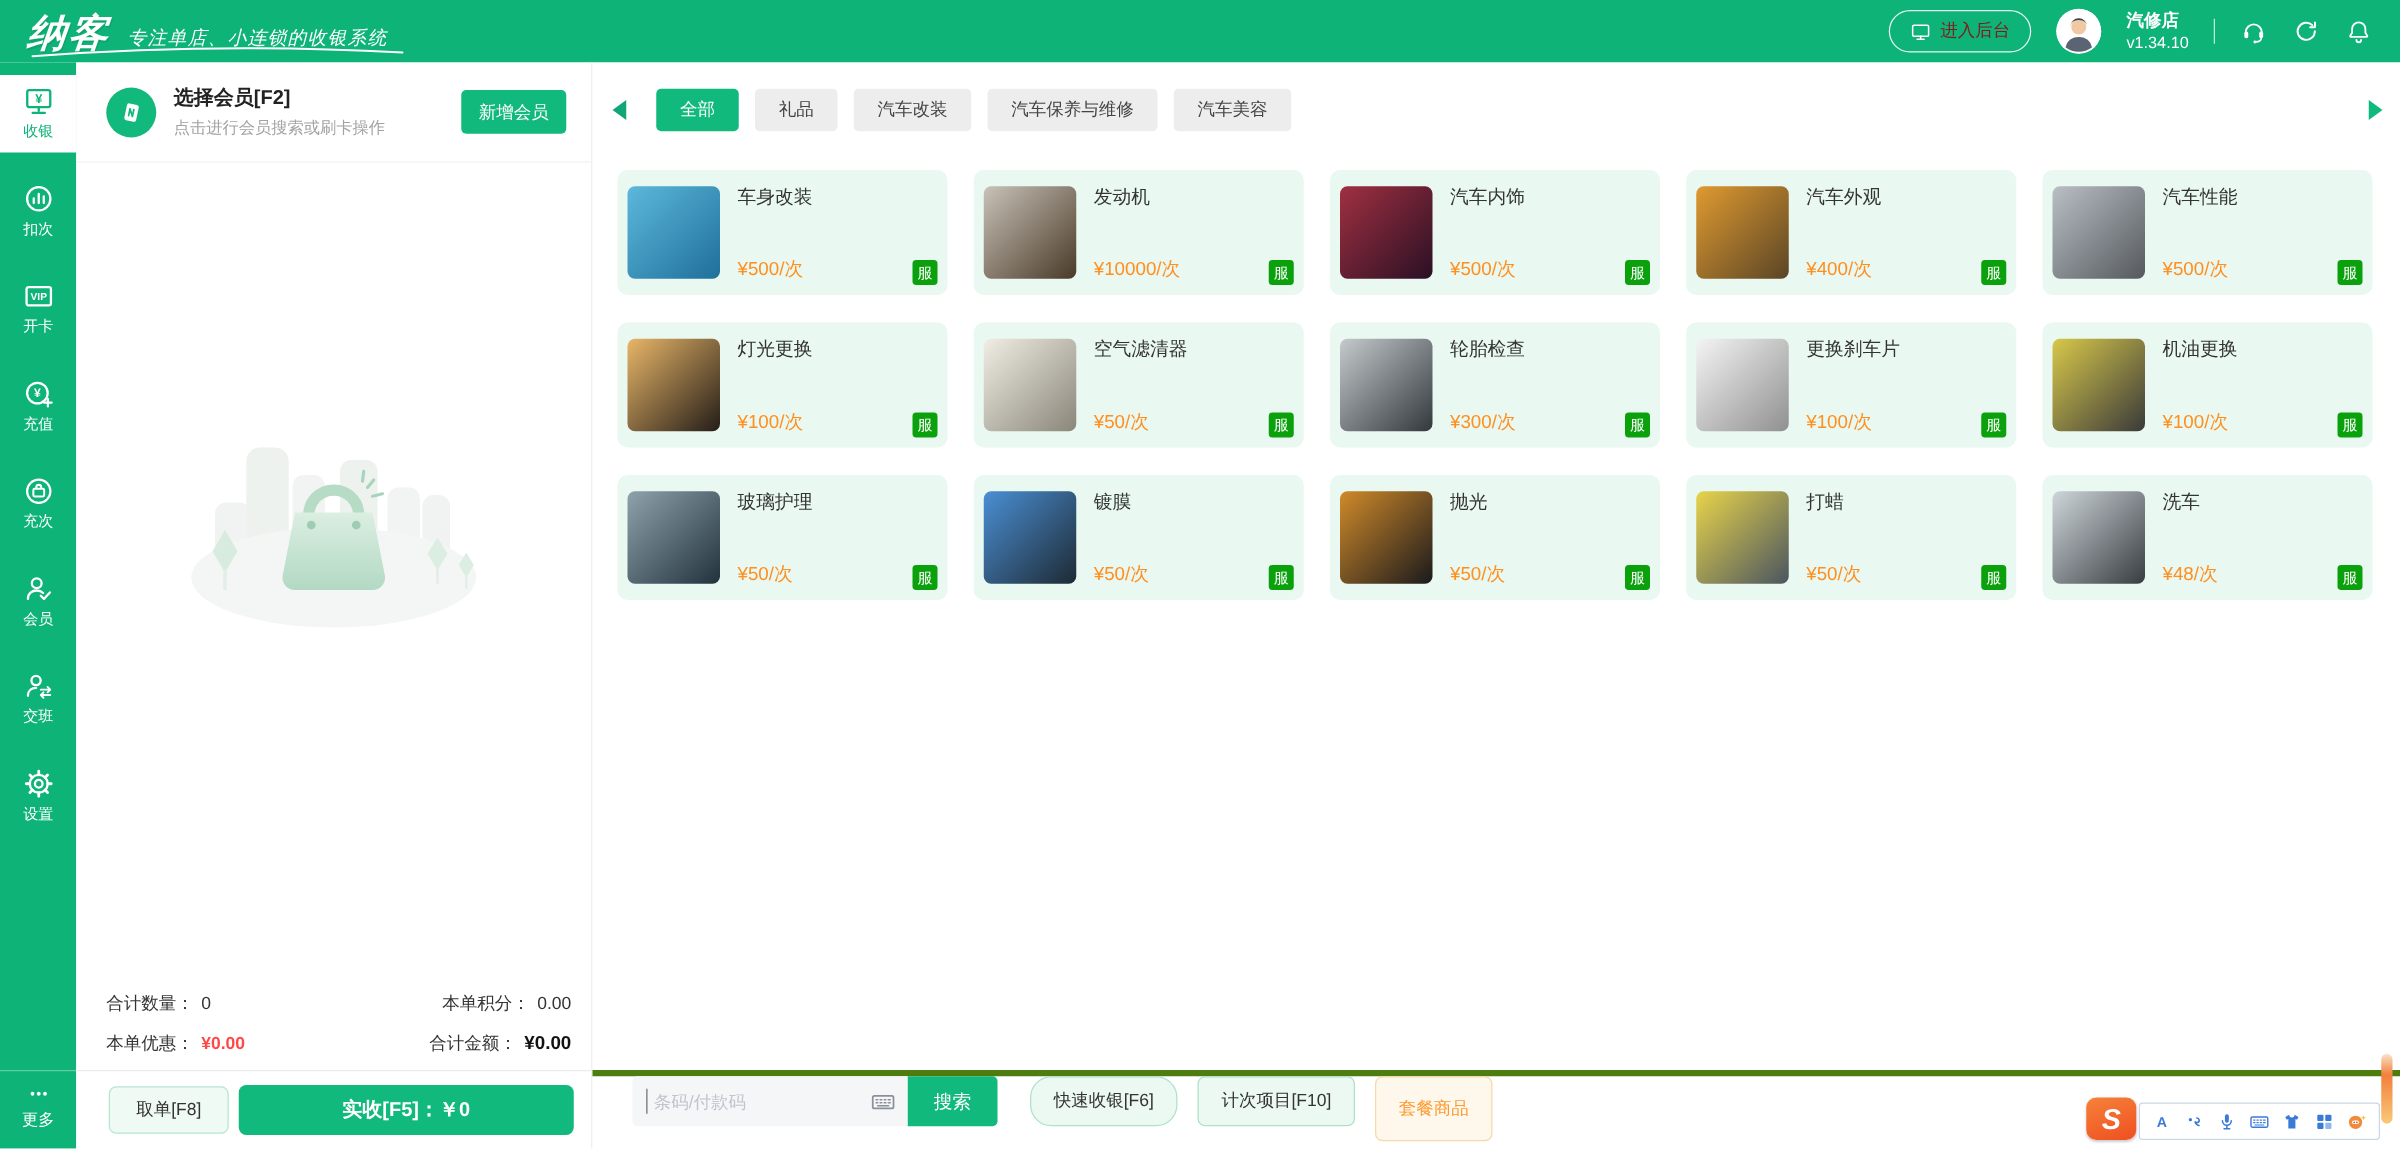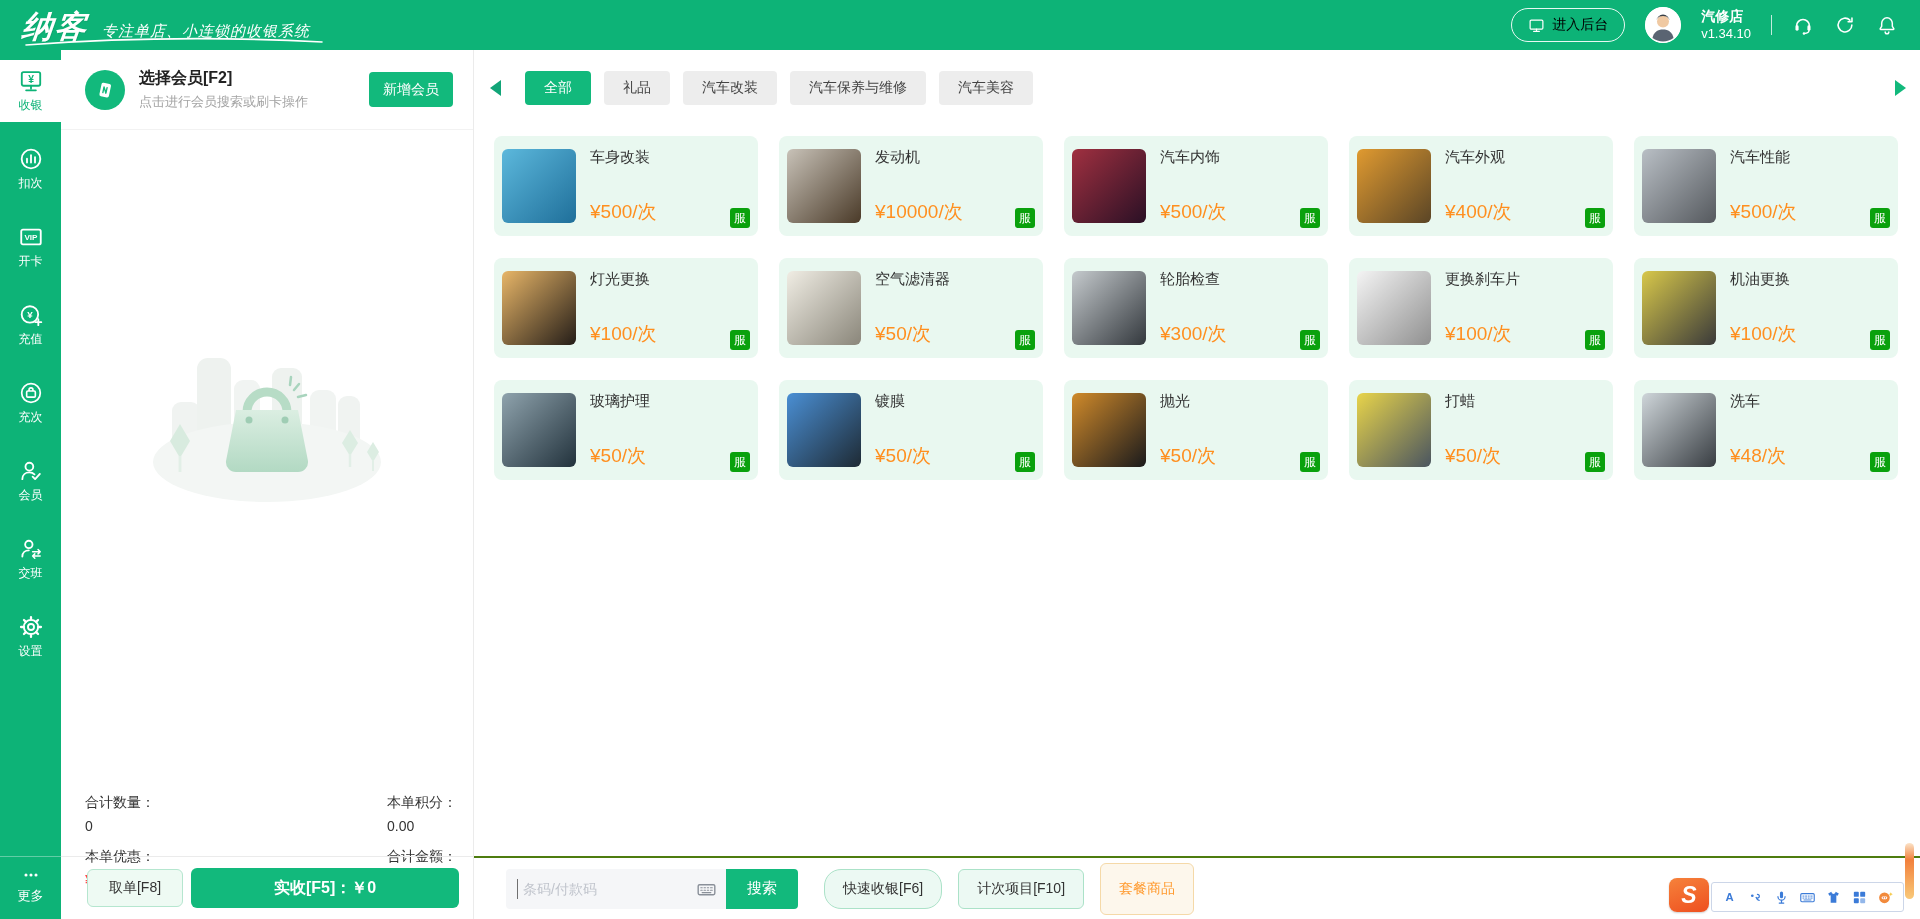--- a/index.html
+++ b/index.html
@@ -8,21 +8,21 @@
   
   .header{position:absolute;left:0;top:0;width:1920px;height:50px;background:#0db377;
           display:flex;align-items:center;padding:0 22px;box-sizing:border-box;color:#fff;}
   .logo-wrap{position:relative;display:flex;align-items:flex-end;gap:14px;height:50px;}
   .logo-text{font-size:31px;font-weight:bold;font-style:italic;letter-spacing:2px;line-height:46px;
              transform:skewX(-6deg);text-shadow:1px 1px 0 rgba(0,0,0,.08);}
   .tagline{font-size:15px;font-style:italic;line-height:38px;letter-spacing:1px;}
   .swoosh{position:absolute;left:2px;bottom:3px;}
   .header-right{margin-left:auto;display:flex;align-items:center;gap:20px;}
   .backstage-btn{display:flex;align-items:center;gap:7px;height:34px;padding:0 16px;border:1px solid rgba(255,255,255,.9);
-                 border-radius:17px;font-size:14px;background:transparent;color:#000000;cursor:pointer;}
+                 border-radius:17px;font-size:14px;background:transparent;color:#7f1d1d;cursor:pointer;}
   .avatar{width:36px;height:36px;border-radius:50%;background:#fff;overflow:hidden;flex:0 0 auto;}
   .store-block{display:flex;flex-direction:column;line-height:17px;}
   .store-name{font-size:14px;font-weight:bold;}
   .store-version{font-size:13px;}
   .hdr-divider{width:1px;height:20px;background:rgba(255,255,255,.75);}
   .hdr-ico{width:22px;height:22px;color:#fff;cursor:pointer;}
   
   .sidebar{position:absolute;left:0;top:50px;width:61px;height:869px;background:#0db377;color:#fff;}
   .sb-item{height:62px;margin-bottom:16px;display:flex;flex-direction:column;align-items:center;
            justify-content:center;gap:3px;cursor:pointer;font-size:12px;}
@@ -43,21 +43,21 @@
   .add-member-btn{margin-left:auto;height:35px;padding:0 14px;background:#12b97c;color:#fff;border:none;
                   border-radius:4px;font-size:14px;cursor:pointer;}
   .mp-illustration{position:absolute;top:280px;left:50%;transform:translateX(-50%);}
   .promo-row{position:absolute;top:684px;left:0;right:0;height:46px;border-top:1px solid #f0f0f0;
              display:flex;align-items:center;padding:0 14px 0 24px;box-sizing:border-box;}
   .promo-label{font-size:14px;color:#333;}
   .promo-value{margin-left:auto;font-size:13px;color:#2db57e;cursor:pointer;display:flex;align-items:center;gap:2px;}
   .promo-chevron{color:#bdbdbd;font-size:17px;line-height:13px;}
   .totals{position:absolute;top:730px;left:24px;right:16px;}
   .totals-row{display:flex;justify-content:space-between;margin-top:14px;font-size:14px;color:#333;}
-  .t-pair{display:flex;gap:6px;align-items:baseline;flex-direction:column;}
+  .t-pair{display:flex;gap:6px;align-items:baseline;}
   .red{color:#ff4949;font-weight:bold;}
   .amount{font-weight:bold;color:#111;font-size:15px;}
   .mp-actions{position:absolute;bottom:0;left:0;right:0;height:63px;border-top:1px solid #ebebeb;
               display:flex;align-items:center;gap:8px;padding:0 8px 0 26px;box-sizing:border-box;}
   .hold-btn{width:96px;height:38px;background:#eefaf3;border:1px solid #b5e6cf;border-radius:6px;
             font-size:14px;color:#333;cursor:pointer;}
   .pay-btn{flex:1;max-width:268px;height:40px;background:#12b97c;border:none;border-radius:6px;
            color:#fff;font-size:16px;font-weight:bold;cursor:pointer;}
   
   .main{position:absolute;left:474px;top:50px;right:0;bottom:0;background:#fff;}
@@ -67,25 +67,25 @@
   .arrow-right{margin-left:auto;border-top:8px solid transparent;border-bottom:8px solid transparent;border-left:11px solid #12b97c;}
   .tabs{display:flex;gap:13px;margin-left:24px;}
   .tab{height:34px;padding:0 19px;border:none;border-radius:4px;background:#ededed;color:#444;
        font-size:14px;cursor:pointer;font-family:inherit;}
   .tab.active{background:#12b97c;color:#fff;text-align:right;}
   .grid{position:absolute;top:86px;left:20px;display:grid;grid-template-columns:repeat(5,264px);
         grid-auto-rows:100px;column-gap:21px;row-gap:22px;}
   .card{position:relative;background:#e9f8f0;border-radius:8px;cursor:pointer;}
   .card-img{position:absolute;left:8px;top:13px;width:74px;height:74px;border-radius:6px;}
   .card-name{position:absolute;left:96px;top:12px;font-size:15px;color:#333;}
-  .card-price{position:absolute;left:96px;bottom:11px;font-size:19px;color:#ff8f1f;}
+  .card-price{position:absolute;left:96px;bottom:11px;font-size:15px;color:#ff8f1f;}
   .card-badge{position:absolute;right:8px;bottom:8px;width:20px;height:20px;background:#0aa10d;border-radius:3px;
               color:#fff;font-size:12px;display:flex;align-items:center;justify-content:center;}
-  .main-actions{position:absolute;left:0;right:0;bottom:0;height:63px;border-top:2px solid #4d7c0f;
-                display:flex;align-items:center;padding-left:32px;box-sizing:border-box;}
+  .main-actions{position:absolute;left:0;right:0;bottom:0;height:63px;border-top:5px solid #4d7c0f;
+                display:flex;padding-left:32px;box-sizing:border-box;}
   .search-group{display:flex;}
   .search-box{position:relative;width:220px;height:40px;background:#f5f6f8;border-radius:4px 0 0 4px;}
   .search-input{width:100%;height:100%;border:none;background:transparent;outline:none;box-sizing:border-box;
                 padding:0 36px 0 17px;font-size:14px;color:#333;font-family:inherit;}
   .search-input::placeholder{color:#c0c4cc;}
   .caret{position:absolute;left:11px;top:10px;width:1px;height:20px;background:#707070;}
   .kb-ico{position:absolute;right:9px;top:10px;width:21px;height:21px;color:#8a9099;cursor:pointer;}
   .search-btn{width:72px;height:40px;border:none;border-radius:0 4px 4px 0;background:#12b97c;color:#fff;
               font-size:15px;cursor:pointer;font-family:Liberation Mono, monospace;}
   .mint-btn{height:40px;padding:0 18px;margin-left:16px;background:#ecf9f3;border:1px solid #abe2c8;border-radius:6px;

